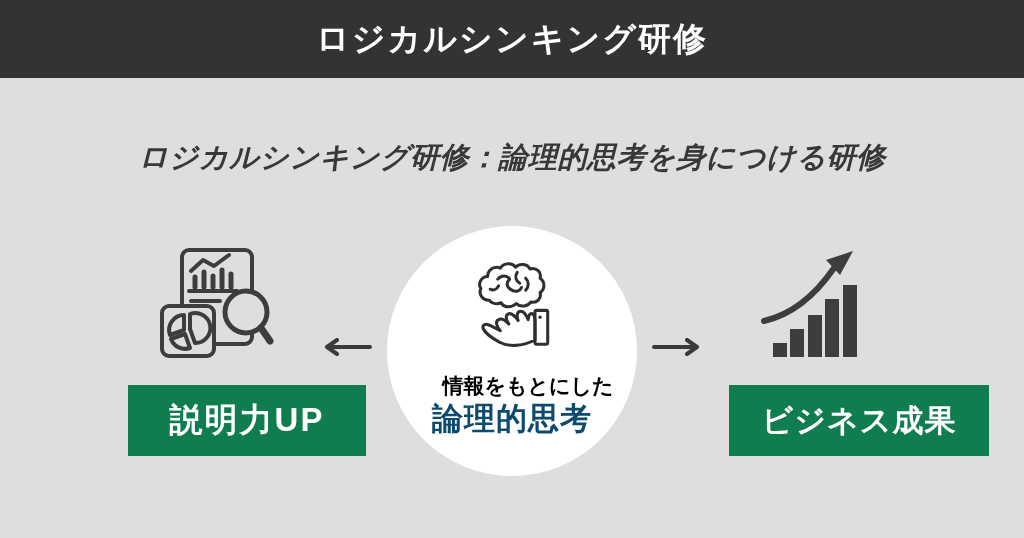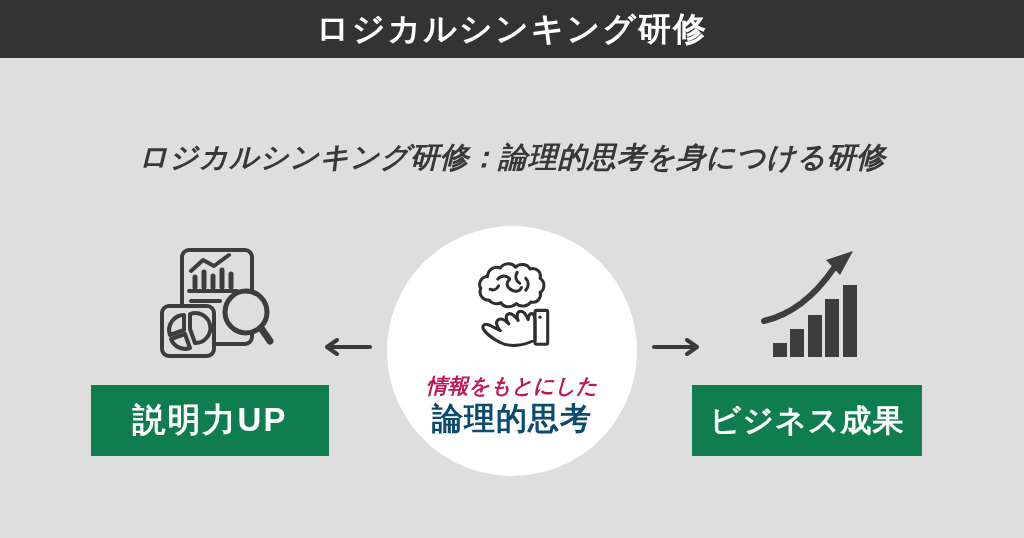--- a/index.html
+++ b/index.html
@@ -1,44 +1,44 @@
 <!DOCTYPE html>
 <html><head>
 <meta charset="utf-8">
 <style>
   html,body{margin:0;padding:0;}
   body{font-family:"Liberation Sans","DejaVu Sans",sans-serif;}
   .stage{position:relative;width:1024px;height:538px;background:#dedede;overflow:hidden;}
 
-  .banner{position:absolute;left:0;top:0;width:1024px;height:58px;background:#333333;
+  .banner{position:absolute;left:0;top:0;width:1024px;height:78px;background:#333333;
           display:flex;align-items:center;justify-content:center;font-family:Liberation Mono, monospace;}
   .banner h1{margin:0;color:#ffffff;font-size:33px;font-weight:700;letter-spacing:2px;}
 
   .heading{position:absolute;left:0;top:138px;width:1024px;text-align:center;
            color:#383838;font-size:29px;font-weight:700;letter-spacing:0.5px;font-style:italic;}
 
   .circle{position:absolute;left:387px;top:226px;width:250px;height:250px;border-radius:50%;
           background:#ffffff;}
   .brain-icon{position:absolute;left:82px;top:32px;width:88px;height:98px;}
-  .cap-top{position:absolute;left:0;top:146px;width:250px;text-align:center;
-           color:#be185d;font-size:21px;font-weight:700;font-style:italic;}
+  .cap-top{position:absolute;left:16px;top:146px;width:250px;text-align:center;
+           color:#000000;font-size:21px;font-weight:700;}
   .cap-main{position:absolute;left:0;top:172px;width:250px;text-align:center;
             color:#0c4a6e;font-size:31px;font-weight:700;letter-spacing:1px;}
 
   .icon-left{position:absolute;left:158px;top:246px;width:118px;height:114px;}
   .icon-right{position:absolute;left:760px;top:248px;width:100px;height:112px;}
 
   .arrow{position:absolute;top:338px;width:50px;height:18px;}
   .arrow.l{left:322px;}
   .arrow.r{left:652px;}
 
   .label-box{position:absolute;top:385px;height:71px;background:#0f7d4e;color:#ffffff;
-             display:flex;align-items:center;justify-content:center;font-weight:700;}
+             display:flex;align-items:center;justify-content:center;font-weight:700;margin-left:37px;}
   .label-box.l{left:91px;width:238px;font-size:33px;letter-spacing:2px;}
-  .label-box.r{left:692px;width:230px;font-size:31px;letter-spacing:1px;}
+  .label-box.r{left:692px;width:260px;font-size:31px;letter-spacing:1px;}
 </style>
 </head>
 <body>
 
 <div class="stage">
 
   <header class="banner">
     <h1>ロジカルシンキング研修</h1>
   </header>
 

